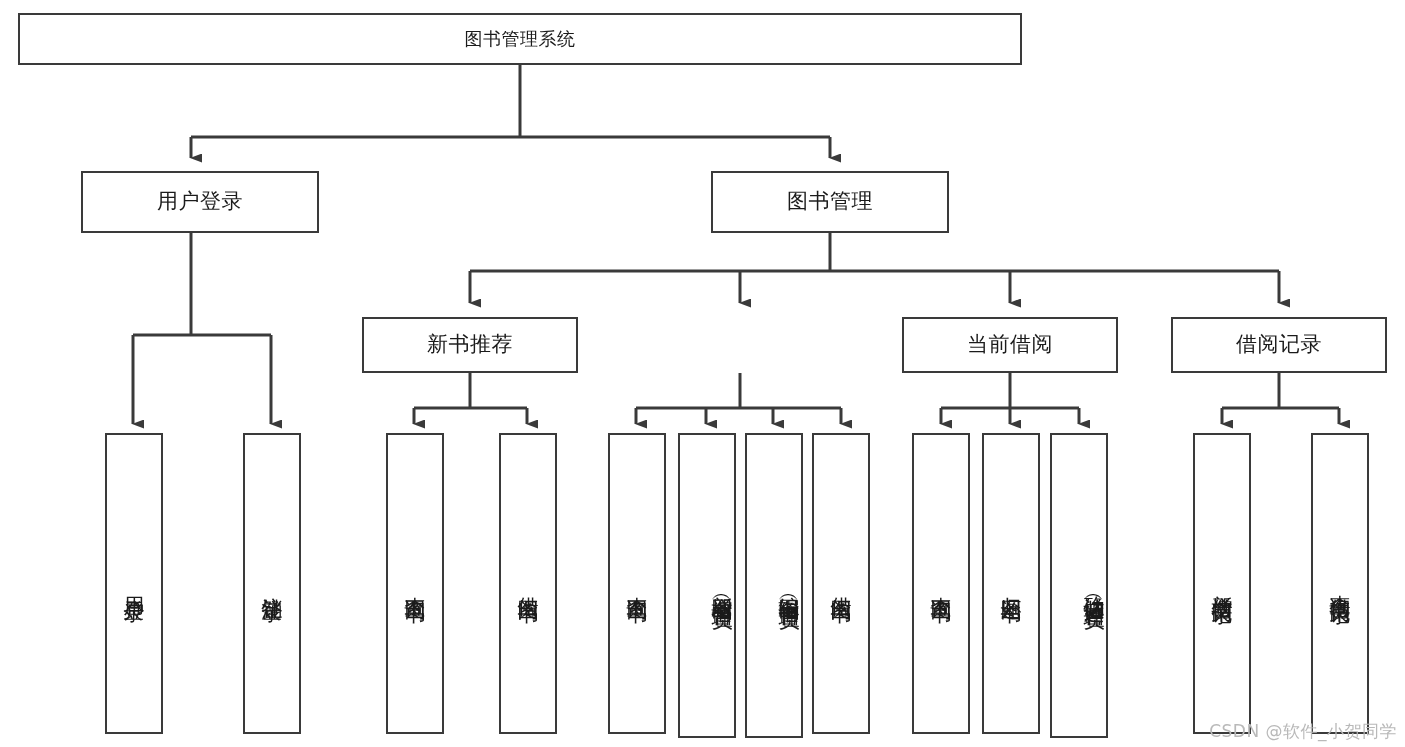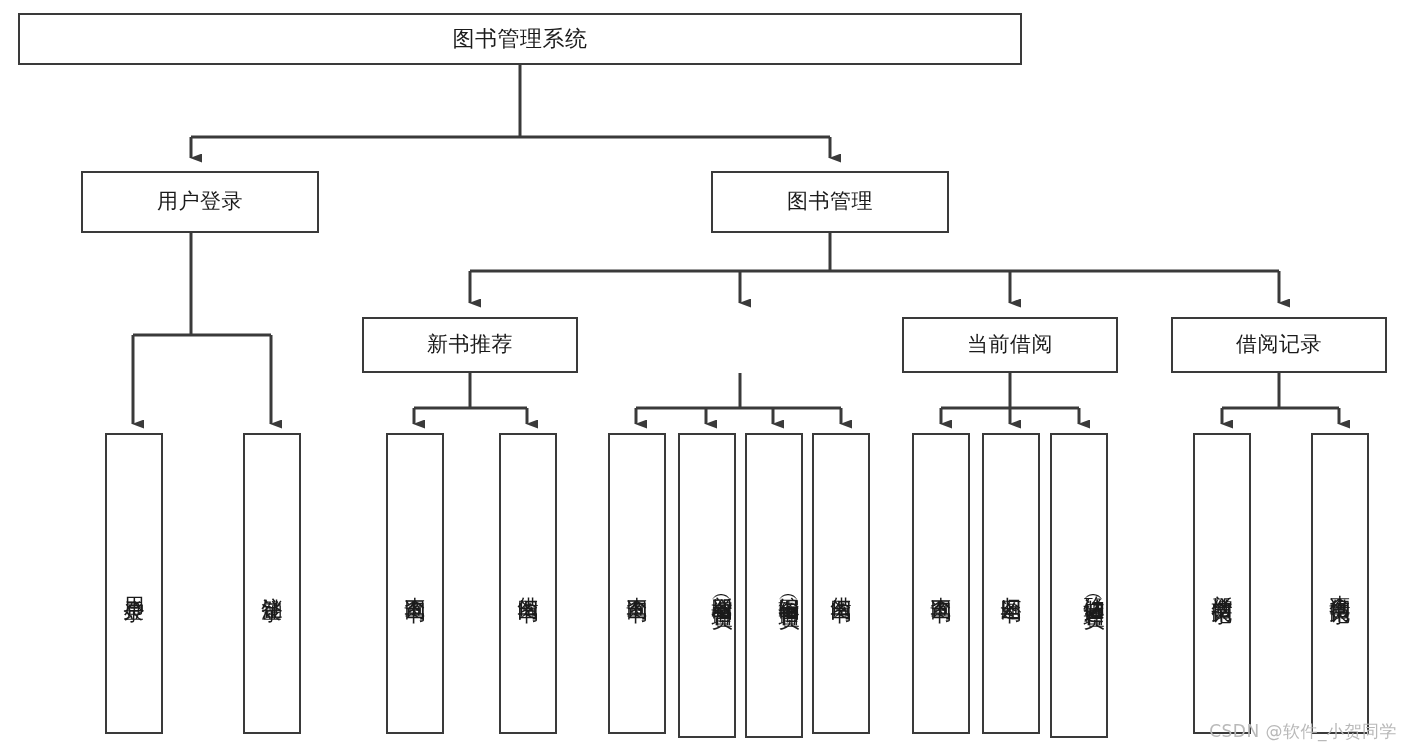--- a/index.html
+++ b/index.html
@@ -32,21 +32,21 @@
     align-items: center;
     justify-content: center;
     color: #1b1b1b;
   }
   .node-h {
     font-size: 21px;
     letter-spacing: 0.5px;
     line-height: 1.1;
     white-space: nowrap;
   }
-  .node-root { font-size: 22px; }
+  .node-root { font-size: 18px; }
   .leaf {
     writing-mode: vertical-rl;
     text-orientation: upright;
     font-size: 21px;
     letter-spacing: 2px;
     line-height: 1.15;
     align-items: flex-start;
     justify-content: center;
     padding-top: 4px;
     white-space: nowrap;

